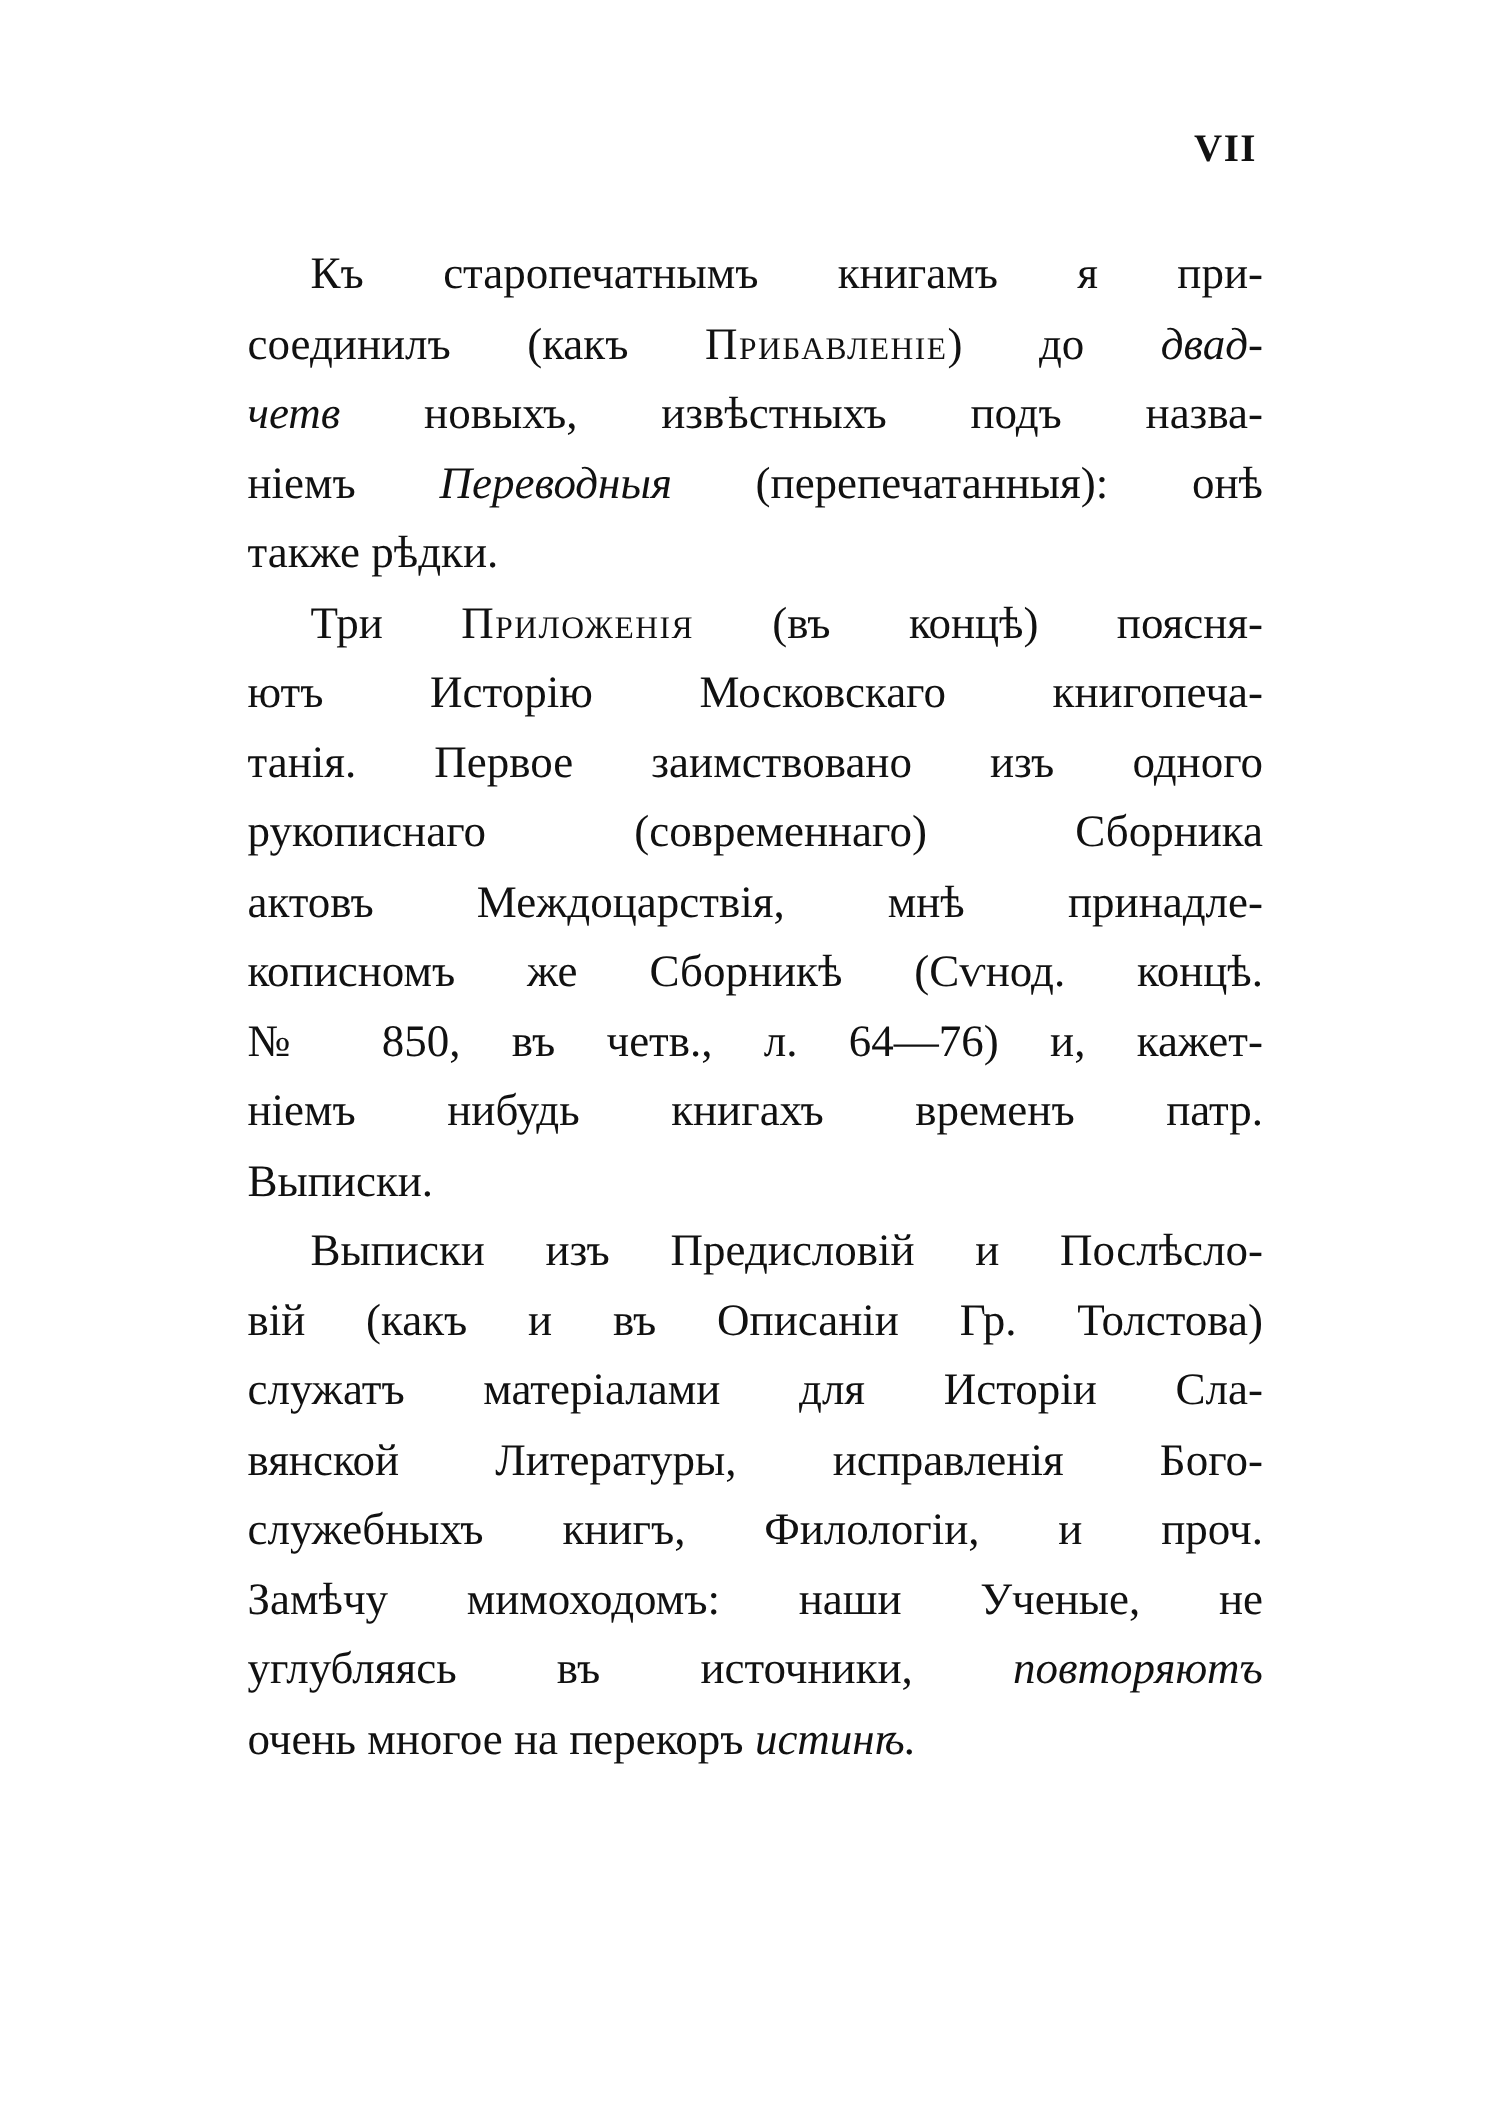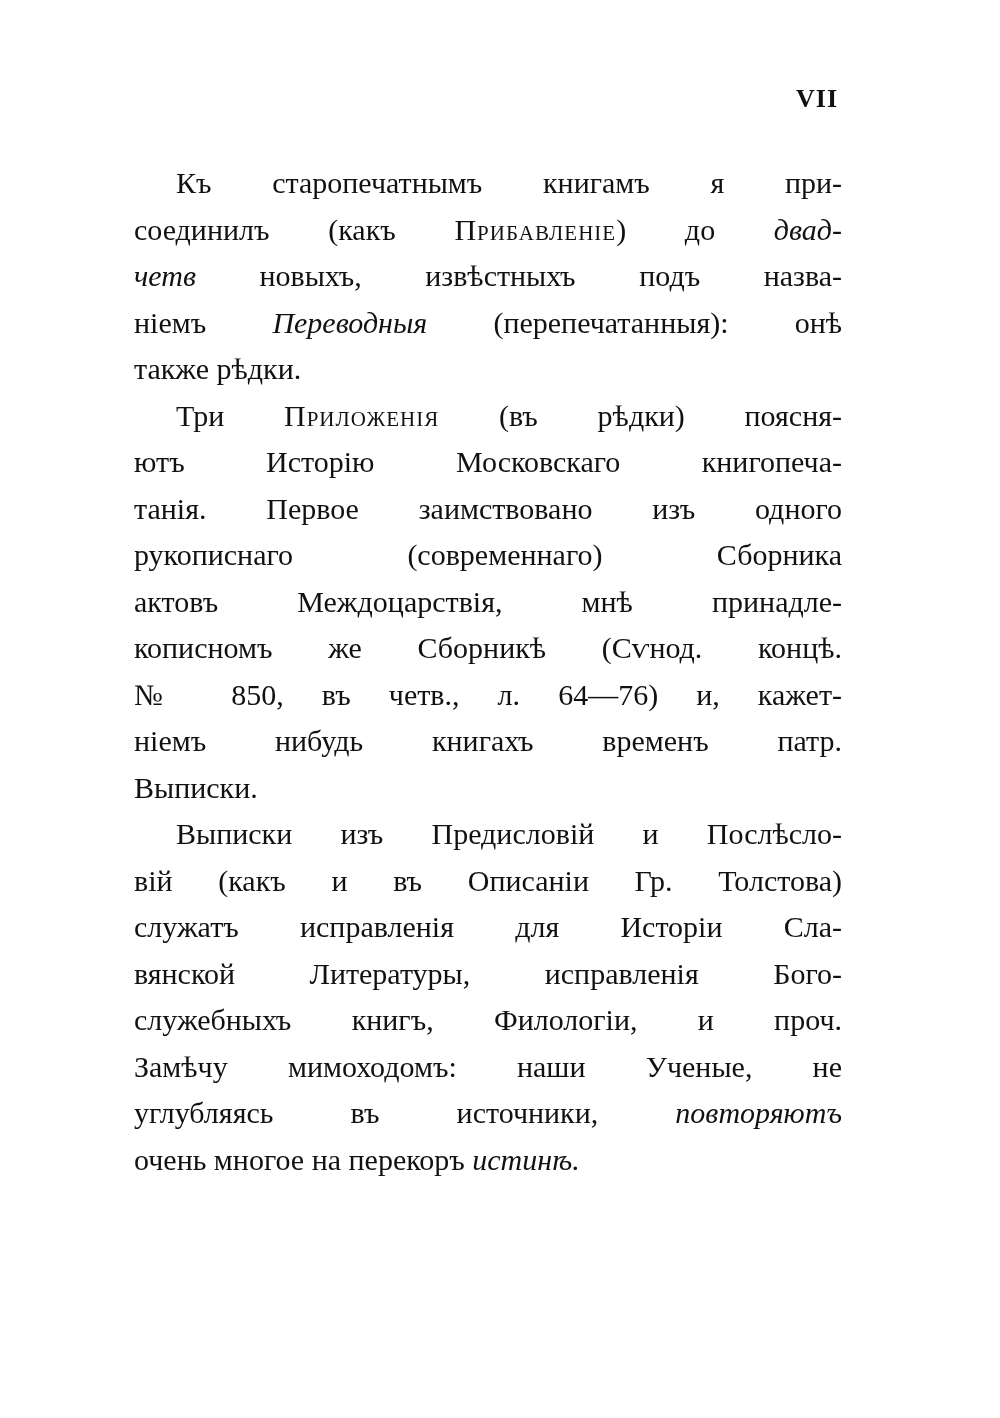--- a/index.html
+++ b/index.html
@@ -2,53 +2,53 @@
 <html><head>
 <meta charset="utf-8">
 <style>
   html, body { margin: 0; padding: 0; background: #ffffff; }
   body { width: 1000px; height: 1418px; position: relative; overflow: hidden;
          font-family: "DejaVu Serif", "Liberation Serif", serif; color: #111111; }
   .page-number { position: absolute; top: 84px; left: 796px; font-size: 26px;
                  font-weight: bold; letter-spacing: 1px; font-family: "Liberation Serif", serif; }
   .text-block { position: absolute; left: 134px; top: 160px; width: 708px; }
   .line { height: 46.5px; line-height: 46.5px; font-size: 30px; white-space: nowrap;
-          text-align: justify; text-align-last: justify; font-family: "Liberation Serif", serif; }
+          text-align: justify; text-align-last: justify; font-family: "Liberation Serif", serif; margin-left: 31px; }
   .line.indent { padding-left: 42px; }
   .line.last { text-align-last: left; }
   .it { font-style: italic; }
   .sc { font-variant: small-caps; letter-spacing: 1px; }
 </style>
 </head>
 <body>
 
 <div class="page-number">VII</div>
 
 <div class="text-block" id="text-block">
     <div>
       <div class="line indent"><span>Къ старопечатнымъ книгамъ я при-</span></div>
       <div class="line"><span>соединилъ (какъ </span><span class="sc">Прибавленіе</span><span>) до </span><span class="it">двад-</span></div>
       <div class="line"><span class="it">четв</span><span> новыхъ, извѣстныхъ подъ назва-</span></div>
       <div class="line"><span>ніемъ </span><span class="it">Переводныя</span><span> (перепечатанныя): онѣ</span></div>
       <div class="line last"><span>также рѣдки.</span></div>
     </div>
     <div>
-      <div class="line indent"><span>Три </span><span class="sc">Приложенія</span><span> (въ рѣдки) поясня-</span></div>
+      <div class="line indent"><span>Три </span><span class="sc">Приложенія</span><span> (въ концѣ) поясня-</span></div>
       <div class="line"><span>ютъ Исторію Московскаго книгопеча-</span></div>
       <div class="line"><span>танія. Первое заимствовано изъ одного</span></div>
       <div class="line"><span>рукописнаго (современнаго) Сборника</span></div>
       <div class="line"><span>актовъ Междоцарствія, мнѣ принадле-</span></div>
       <div class="line"><span>кописномъ же Сборникѣ (Сѵнод. концѣ.</span></div>
       <div class="line"><span>№ 850, въ четв., л. 64—76) и, кажет-</span></div>
       <div class="line"><span>ніемъ нибудь книгахъ временъ патр.</span></div>
       <div class="line last"><span>Выписки.</span></div>
     </div>
     <div>
       <div class="line indent"><span>Выписки изъ Предисловій и Послѣсло-</span></div>
       <div class="line"><span>вій (какъ и въ Описаніи Гр. Толстова)</span></div>
-      <div class="line"><span>служатъ исправленія для Исторіи Сла-</span></div>
+      <div class="line"><span>служатъ матеріалами для Исторіи Сла-</span></div>
       <div class="line"><span>вянской Литературы, исправленія Бого-</span></div>
       <div class="line"><span>служебныхъ книгъ, Филологіи, и проч.</span></div>
       <div class="line"><span>Замѣчу мимоходомъ: наши Ученые, не</span></div>
       <div class="line"><span>углубляясь въ источники, </span><span class="it">повторяютъ</span></div>
       <div class="line last"><span>очень многое на перекоръ </span><span class="it">истинѣ.</span></div>
     </div>
   </div>
 
 </body></html>

